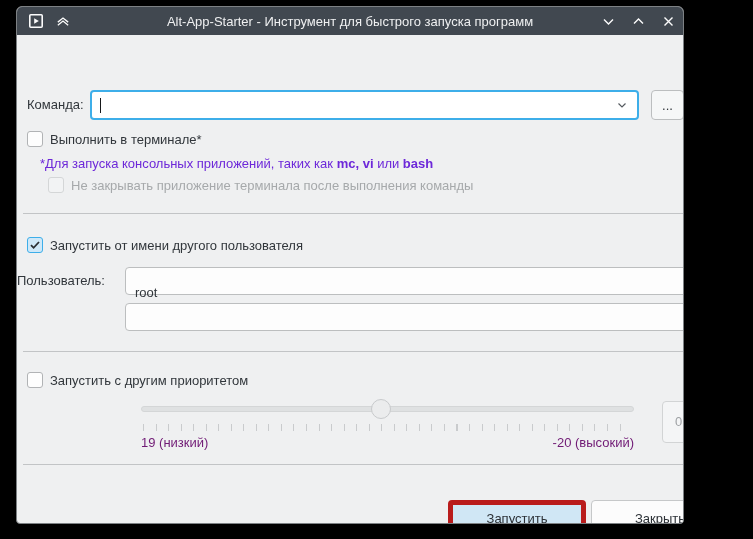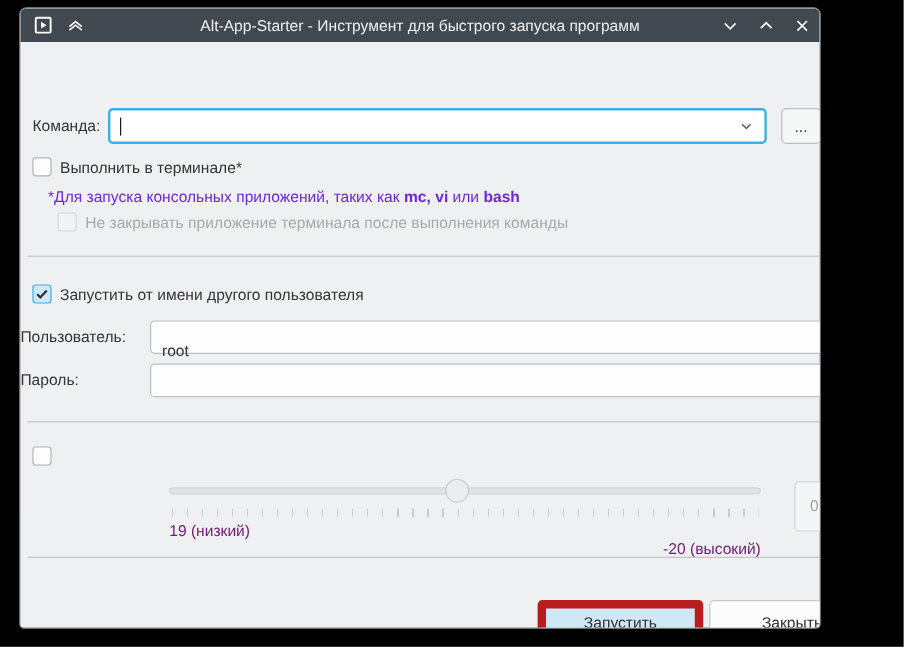--- a/index.html
+++ b/index.html
@@ -91,21 +91,21 @@
   }
   .spin-value { position:absolute; left:12px; top:0; height:40px; line-height:40px; color:#9fa2a5; }
   .spin-arrows { position:absolute; right:7px; top:50%; transform:translateY(-50%); display:flex; flex-direction:column; gap:3px; line-height:0; }
 
   
   .btn {
     position:absolute; top:465px; width:138px; height:36px;
     border-radius:4px; display:flex; align-items:center; justify-content:center;
     font-size:13px; color:#2c3136; cursor:default;
   }
-  .btn-run { left:431px; background:#d0e7f5; border:7px solid #b91c1c;text-decoration:underline; }
+  .btn-run { left:431px; background:#d0e7f5; border:5px solid #b91c1c;text-decoration:underline; }
   .btn-close { left:574px; background:#fcfcfc; border:1px solid #c6c8c9; }
 </style>
 </head>
 <body>
 
 <div class="window">
 
   <div class="titlebar">
     <div class="left-icons">
       <span class="tb-icon">
@@ -180,38 +180,38 @@
     <div class="field-label" style="top:232px;">Пользователь:</div>
     <div class="combo" style="top:232px;">
       <span class="combo-text">root</span>
       <span class="combo-arrow">
         <svg width="12" height="12" viewBox="0 0 12 12">
             <path d="M2.5 4.5L6 8l3.5-3.5" fill="none" stroke="#565b60" stroke-width="1.2"></path>
           </svg>
       </span>
     </div>
 
-    <div class="field-label" style="top:268px;">Пароль:</div>
     <div class="text-input" style="top:268px;">
       <span class="combo-text"></span>
     </div>
 
     <div class="sep" style="top:316px;"></div>
 
     <span class="cb" style="left:10px; top:337px;">
       
     </span>
+    <span class="cb-label" style="left:33px; top:338px;">Запустить с другим приоритетом</span>
 
 
     <div class="slider">
       <div class="groove"></div>
       <div class="handle" style="left: calc(48.72% - 10px);"></div>
       <div class="ticks"></div>
       <div class="slider-minmax" style="left:0;">19 (низкий)</div>
-      <div class="slider-minmax" style="right:0;margin-top:15px;">-20 (высокий)</div>
+      <div class="slider-minmax" style="right:0;">-20 (высокий)</div>
     </div>
 
     <div class="spinbox">
       <span class="spin-value">0</span>
       <span class="spin-arrows">
         <span>
           <svg width="13" height="9" viewBox="0 0 13 9">
               <path d="M2 7l4.5-4.5L11 7" fill="none" stroke="#b2b4b7" stroke-width="1.3"></path>
             </svg>
         </span>

